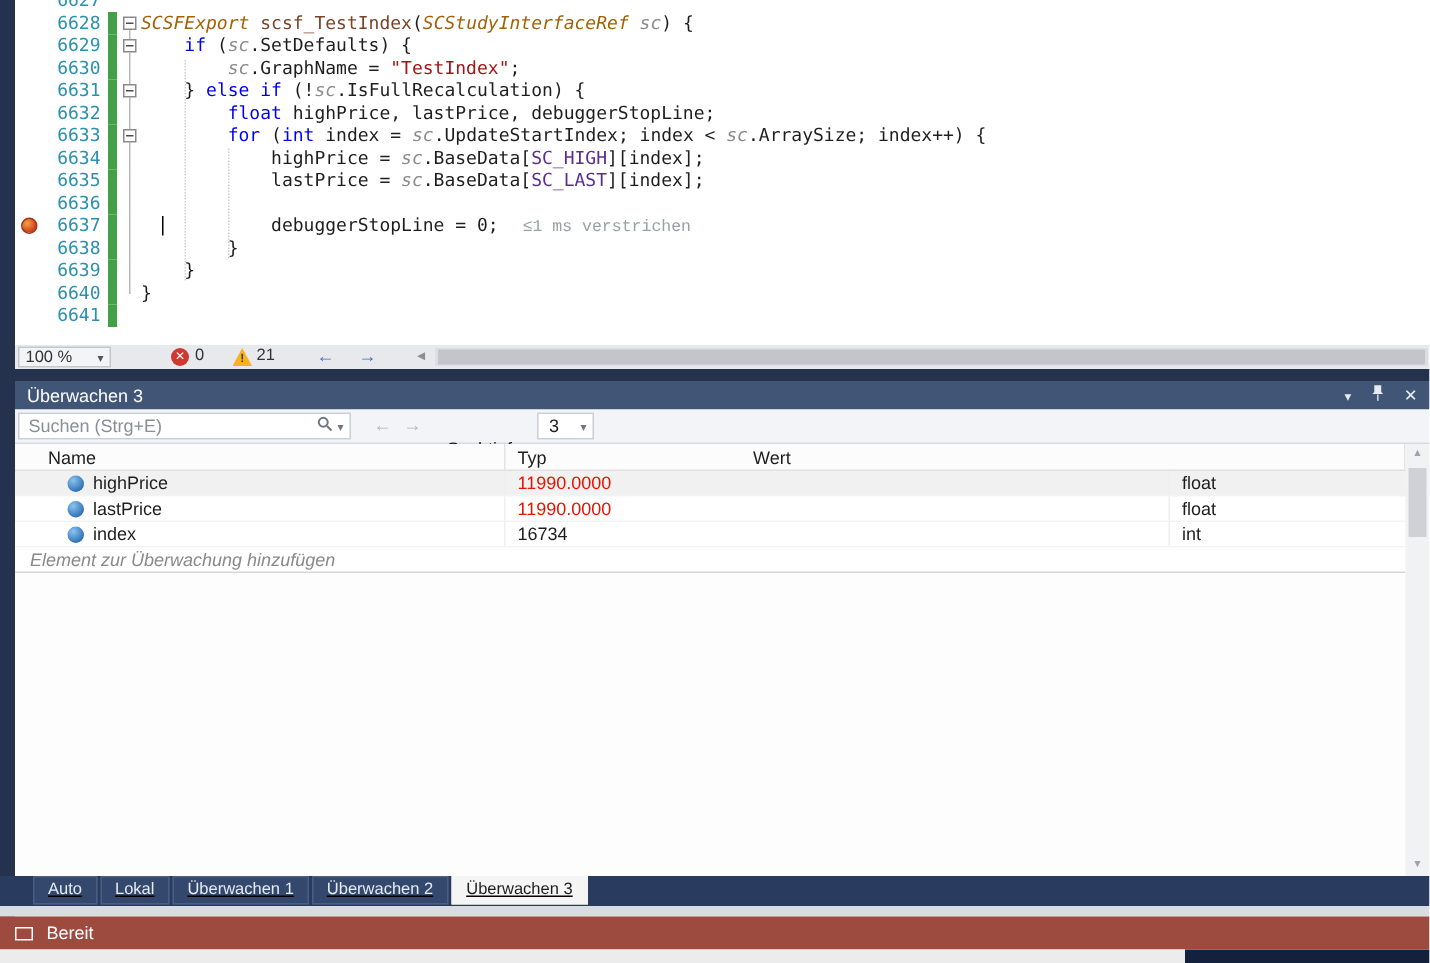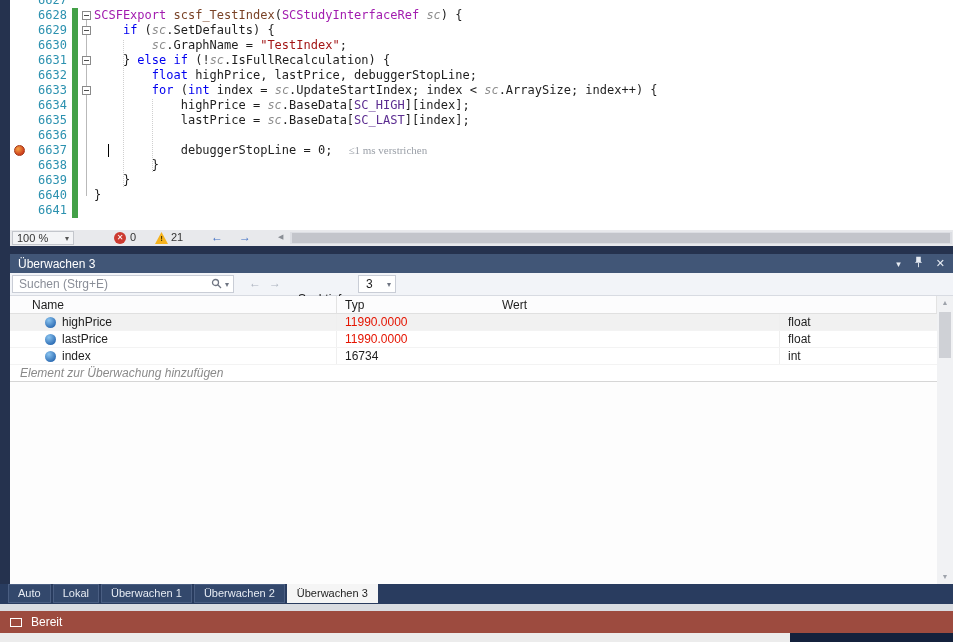--- a/index.html
+++ b/index.html
@@ -25,28 +25,28 @@
             border:1px solid #A33514; }
   .ln { flex:0 0 44px; text-align:right; color:#2B91AF; padding-right:5px; }
   .chg { flex:0 0 6px; }
   .chg.on { background:#43A047; }
   .fold { flex:0 0 16px; display:flex; align-items:center; justify-content:center; }
   .fold-box { position:relative; z-index:2; width:9px; height:9px; background:#fff; border:1px solid #8A8A8A; }
   .fold-box::before { content:""; display:block; width:5px; height:1px; background:#4D4D4D; margin:3px auto 0; }
   .code { white-space:pre; position:relative; color:#1E1E1E; }
   .caret { position:absolute; left:14px; top:1px; width:1px; height:13px; background:#000; }
   .tk-kw  { color:#0000F0; }
-  .tk-type{ color:#a21caf; }
+  .tk-type{ color:#a16207;font-style:italic; }
   .tk-fn  { color:#7A4327; }
   .tk-prm { color:#8C8C8C; font-style:italic; }
   .tk-str { color:#A31515; }
   .tk-mac { color:#5C2D91; }
   .tk-num { color:#1E1E1E; }
   .tk-pl  { color:#1E1E1E; }
-  .tk-tip { font-family:Liberation Serif, serif; color:#9BA0A8; font-size:11px; margin-left:16px; }
+  .tk-tip { font-family:Liberation Mono, monospace; color:#9BA0A8; font-size:11px; margin-left:16px; }
 
   
   .ed-strip { position:absolute; left:10px; top:230px; width:943px; height:16px; background:#E8E9EC;padding-left:36px; }
   .zoom { position:absolute; left:2px; top:1px; width:62px; height:14px; background:#F3F4F6;
           border:1px solid #C3C6CC; font-size:11px; color:#333; display:flex; align-items:center;
           justify-content:space-between; padding:0 4px; }
   .zoom .chev { font-size:8px; color:#555; }
   .err-ic { position:absolute; left:104px; top:2px; width:12px; height:12px; border-radius:50%;
             background:#CC3A30; color:#fff; font-size:8px; line-height:12px; text-align:center; }
   .cnt { position:absolute; top:1px; font-size:11px; color:#333; }
@@ -106,21 +106,21 @@
              border-bottom:1px solid #D6D6D6; width:927px; background:#fff; }
 
   .watch-vscroll { position:absolute; right:0; top:0; width:16px; height:288px; background:#F1F2F4; }
   .vs-up,.vs-dn { position:absolute; left:0; width:16px; height:14px; font-size:7px; color:#9EA3AB;
                   text-align:center; line-height:14px; }
   .vs-up { top:0; } .vs-dn { bottom:0; }
   .vs-thumb { position:absolute; left:2px; right:2px; top:16px; height:46px; background:#CFD1D6; }
 
   
   .panel-tabs { position:absolute; left:0; top:584px; width:953px; height:20px; background:#293C5F;
-                display:flex; align-items:flex-start; padding-left:8px; gap:2px; }
+                display:flex; align-items:flex-start; padding-left:22px; gap:2px;text-decoration:underline; }
   .ptab { height:19px; line-height:17px; padding:0 9px; font-size:11px; color:#E6EBF3;
           background:#33486C; border:1px solid #4A5E82; white-space:nowrap; }
   .ptab.active { background:#F5F5F5; color:#1E1E1E; border-color:#F5F5F5; }
 
   .gap-strip { position:absolute; left:0; top:604px; width:953px; height:7px; background:#D9DCE1; }
 
   .status-bar { position:absolute; left:0; top:611px; width:953px; height:22px; background:#9D4B3F;
                 color:#fff; font-size:12px; display:flex; align-items:center; }
   .sb-icon { margin-left:10px; width:12px; height:9px; border:1px solid #fff; }
   .sb-text { margin-left:9px; }

